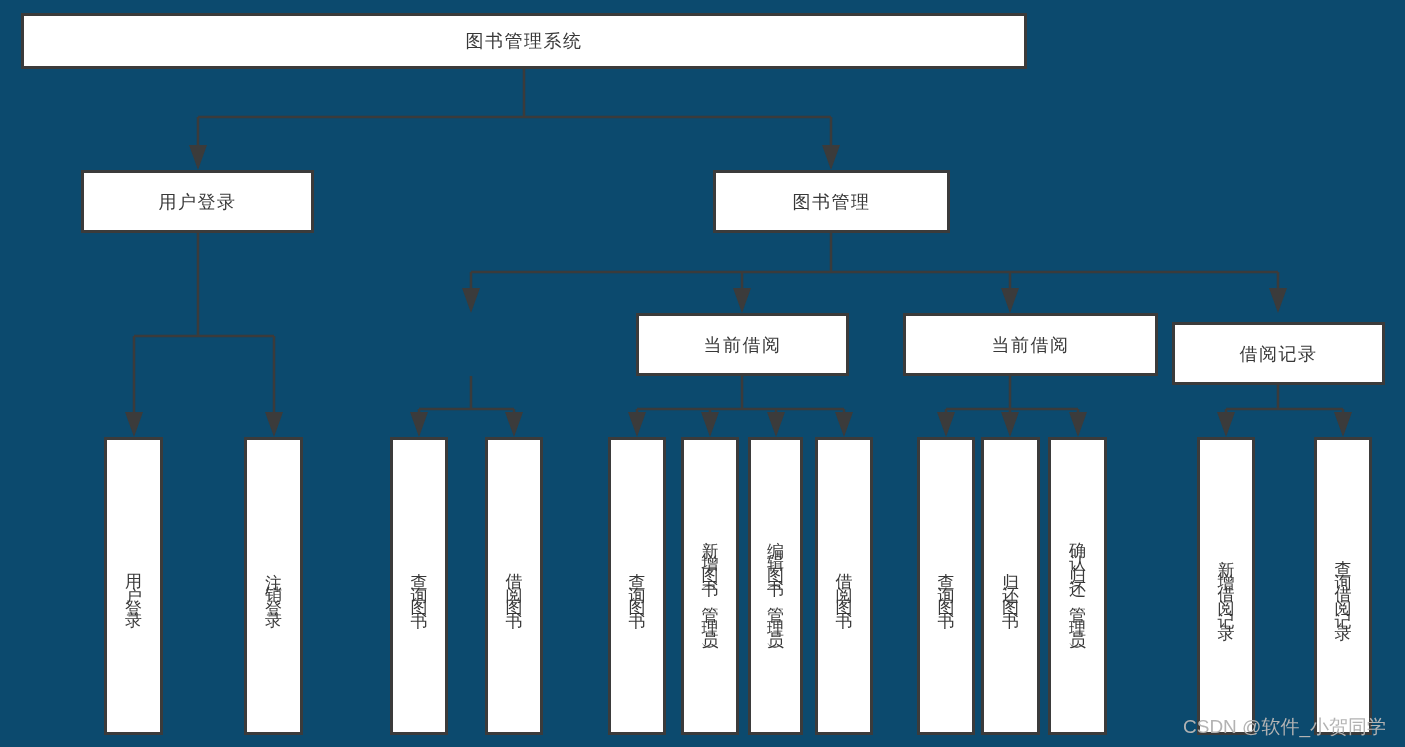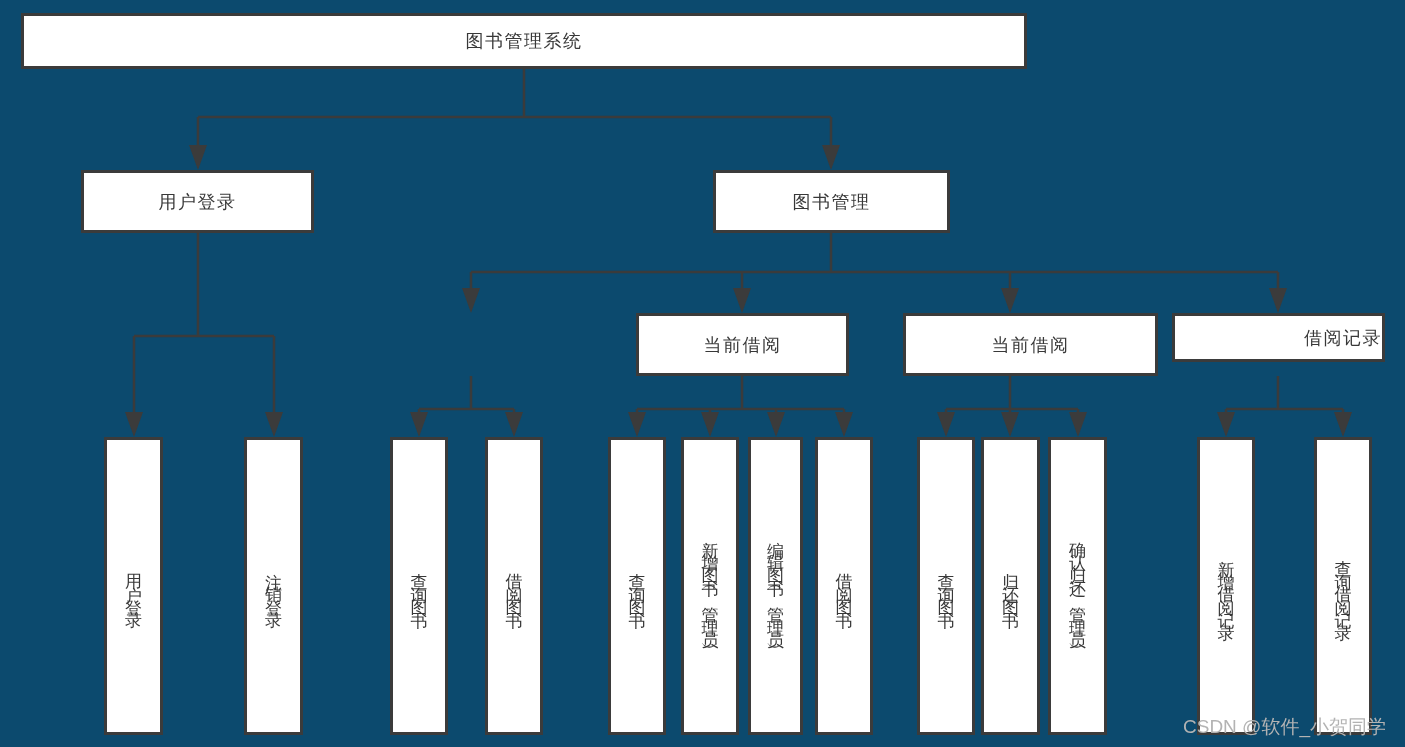--- a/index.html
+++ b/index.html
@@ -78,21 +78,21 @@
   <div class="node h" style="left:713px;top:170px;width:237px;height:63px;">
     <span class="label">图书管理</span>
   </div>
 
   <div class="node h" style="left:636px;top:313px;width:213px;height:63px;">
     <span class="label">当前借阅</span>
   </div>
   <div class="node h" style="left:903px;top:313px;width:255px;height:63px;">
     <span class="label">当前借阅</span>
   </div>
-  <div class="node h" style="left:1172px;top:313px;width:213px;height:49px;justify-content:flex-end;">
+  <div class="node h" style="left:1172px;top:322px;width:213px;height:63px;">
     <span class="label">借阅记录</span>
   </div>
 
   <div class="node v" style="left:104px;top:437px;width:59px;height:298px;">
     <span class="label">用户登录</span>
   </div>
   <div class="node v" style="left:244px;top:437px;width:59px;height:298px;">
     <span class="label">注销登录</span>
   </div>
 

